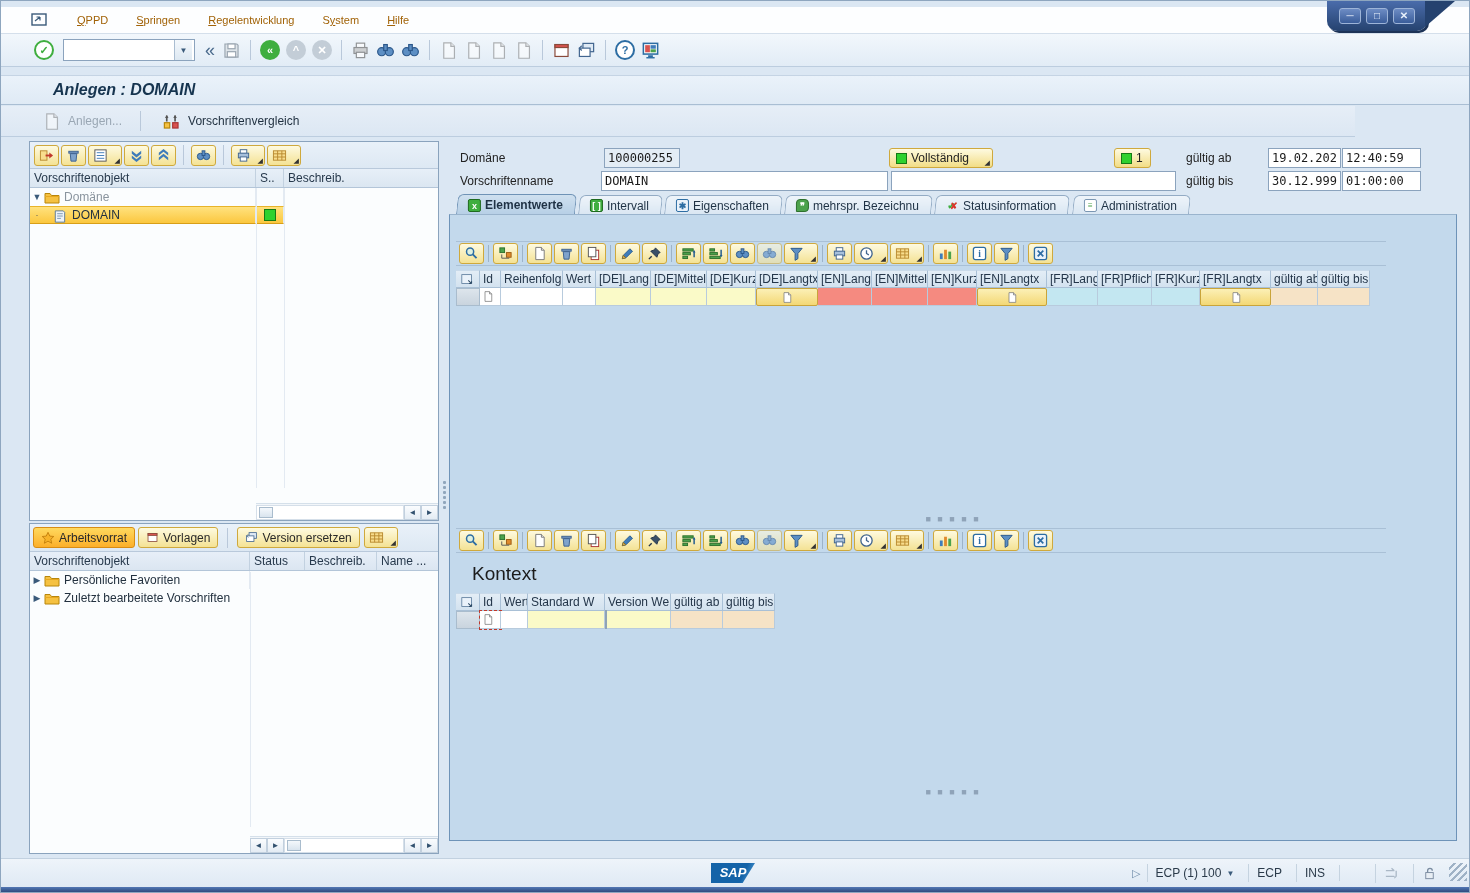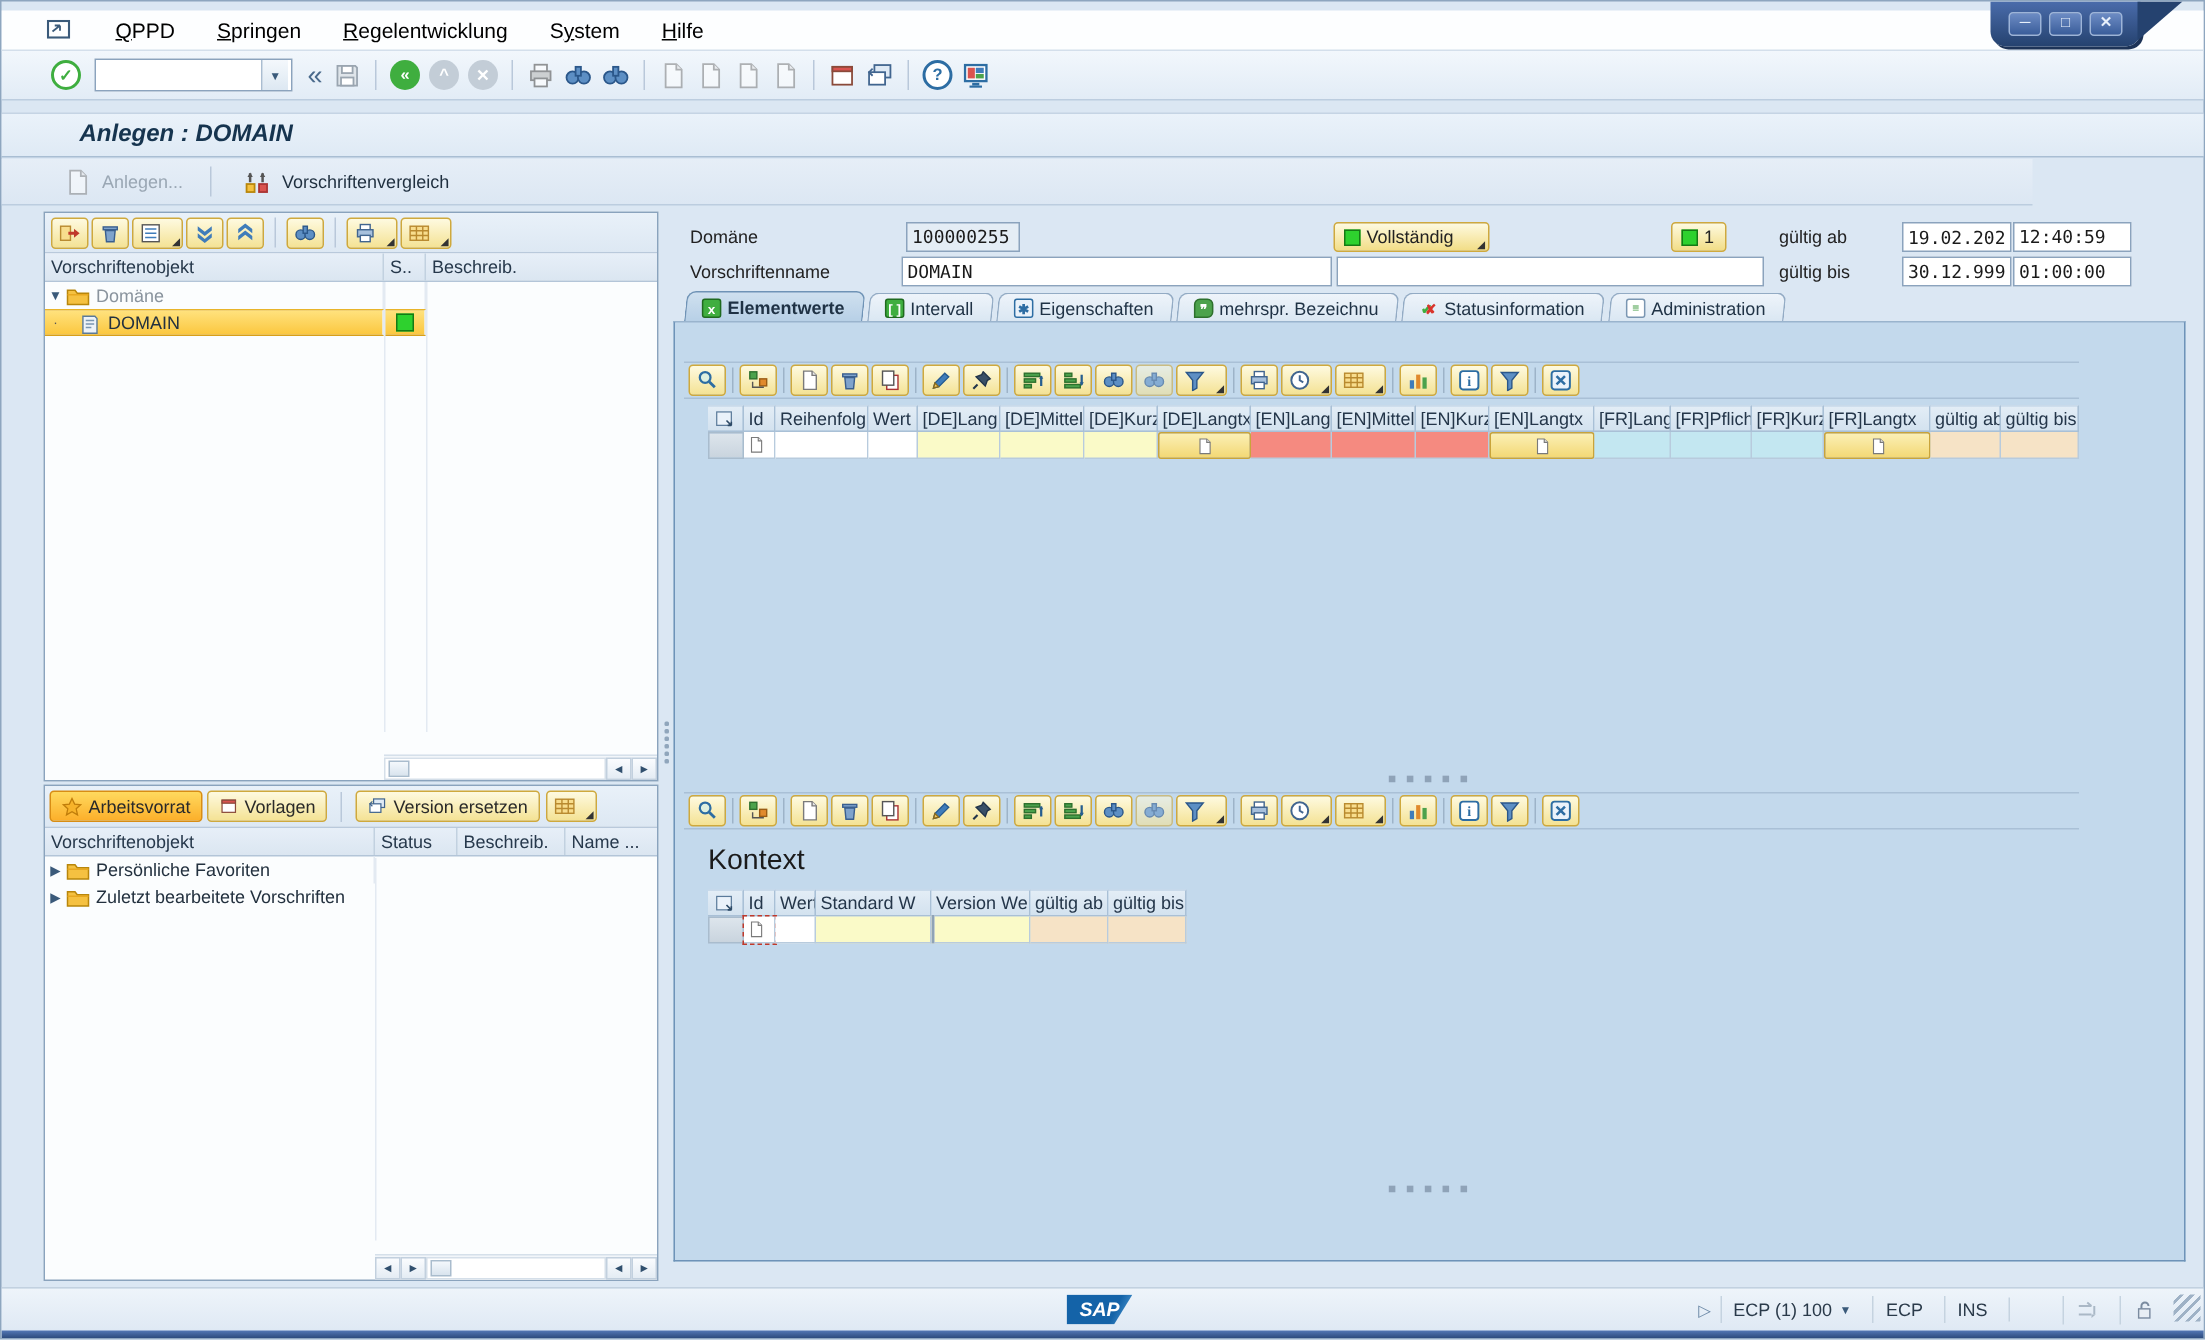--- a/index.html
+++ b/index.html
@@ -6,21 +6,21 @@
   html,body { background:#c7d7e8; }
   body { font-family:"Liberation Sans", sans-serif; }
   .screen { position:relative; width:1470px; height:893px; background:#dbe7f3; overflow:hidden;
             border:1px solid #8ea6bf; }
 
   
   .menubar { position:absolute; left:0; top:6px; width:1470px; height:27px; background:#fdfeff;
              border-bottom:1px solid #d4dfeb; display:flex; align-items:center; }
   .sysmenu-icon { width:18px; height:14px; margin-left:30px; position:relative; }
   .sysmenu-icon svg { width:18px; height:14px; }
-  .menu-item { color:#000000; font-size:14px; margin-left:28px; cursor:default; }
+  .menu-item { color:#a16207; font-size:11px; margin-left:28px; cursor:default; }
   .menu-item u { text-decoration:underline; }
 
   
   .winctl { position:absolute; right:42px; top:0; width:100px; height:30px;
             background:linear-gradient(#4a6cab,#25426f); border-radius:0 0 10px 10px;
             display:flex; align-items:center; justify-content:center; gap:5px;
             box-shadow:2px 2px 0 #1d3357; }
   .winctl:after { content:""; position:absolute; right:-28px; top:0; border-top:26px solid #25426f;
             border-right:30px solid transparent; }
   .wbtn { width:22px; height:16px; background:linear-gradient(#6d8cc4,#3a5d9a); border:1px solid #9db4d8;
@@ -120,21 +120,21 @@
   .tab.active { background:linear-gradient(#cfe0ef,#b6cfe6); border-color:#6f93b6; height:21px; font-weight:bold;}
   .tabicon { width:13px; height:13px; display:inline-flex; align-items:center; justify-content:center;
              font-size:9px; font-weight:bold; border-radius:2px; }
 
   .content { position:absolute; left:448px; top:213px; width:1008px; height:627px;
              background:#c3d9ec; border:1px solid #6e93b8; border-top:1px solid #9ab4cd; }
   .grid-toolbar { display:flex; align-items:center; height:25px; margin:6px 6px 4px 6px;
                   border-top:1px solid #a9c0d6; border-bottom:1px solid #a9c0d6; padding:1px 2px; }
   .gt-sep { width:1px; height:17px; background:#9db3c8; margin:0 3px; }
 
-  .grid { margin-left:22px; }
+  .grid { margin-left:6px; }
   .grow { display:flex; }
   .gh { background:linear-gradient(#e3edf6,#d3e2ef); border-right:1px solid #a9c0d6; border-bottom:1px solid #a9c0d6;
         border-top:1px solid #c9daea; font-size:12px; color:#24364a; padding:1px 3px; height:18px;
         white-space:nowrap; overflow:hidden; }
   .gc { border-right:1px solid #b8cbdd; border-bottom:1px solid #b8cbdd; height:18px; }
   .gcorner { width:24px; display:flex; align-items:center; justify-content:center; }
   .rowsel { width:24px; background:linear-gradient(#dde5ec,#c9d4de); border:1px solid #a9bccd; height:18px; }
   .cell-white { background:#ffffff; }
   .cell-de { background:#fafac8; }
   .cell-en { background:#f58a80; }

